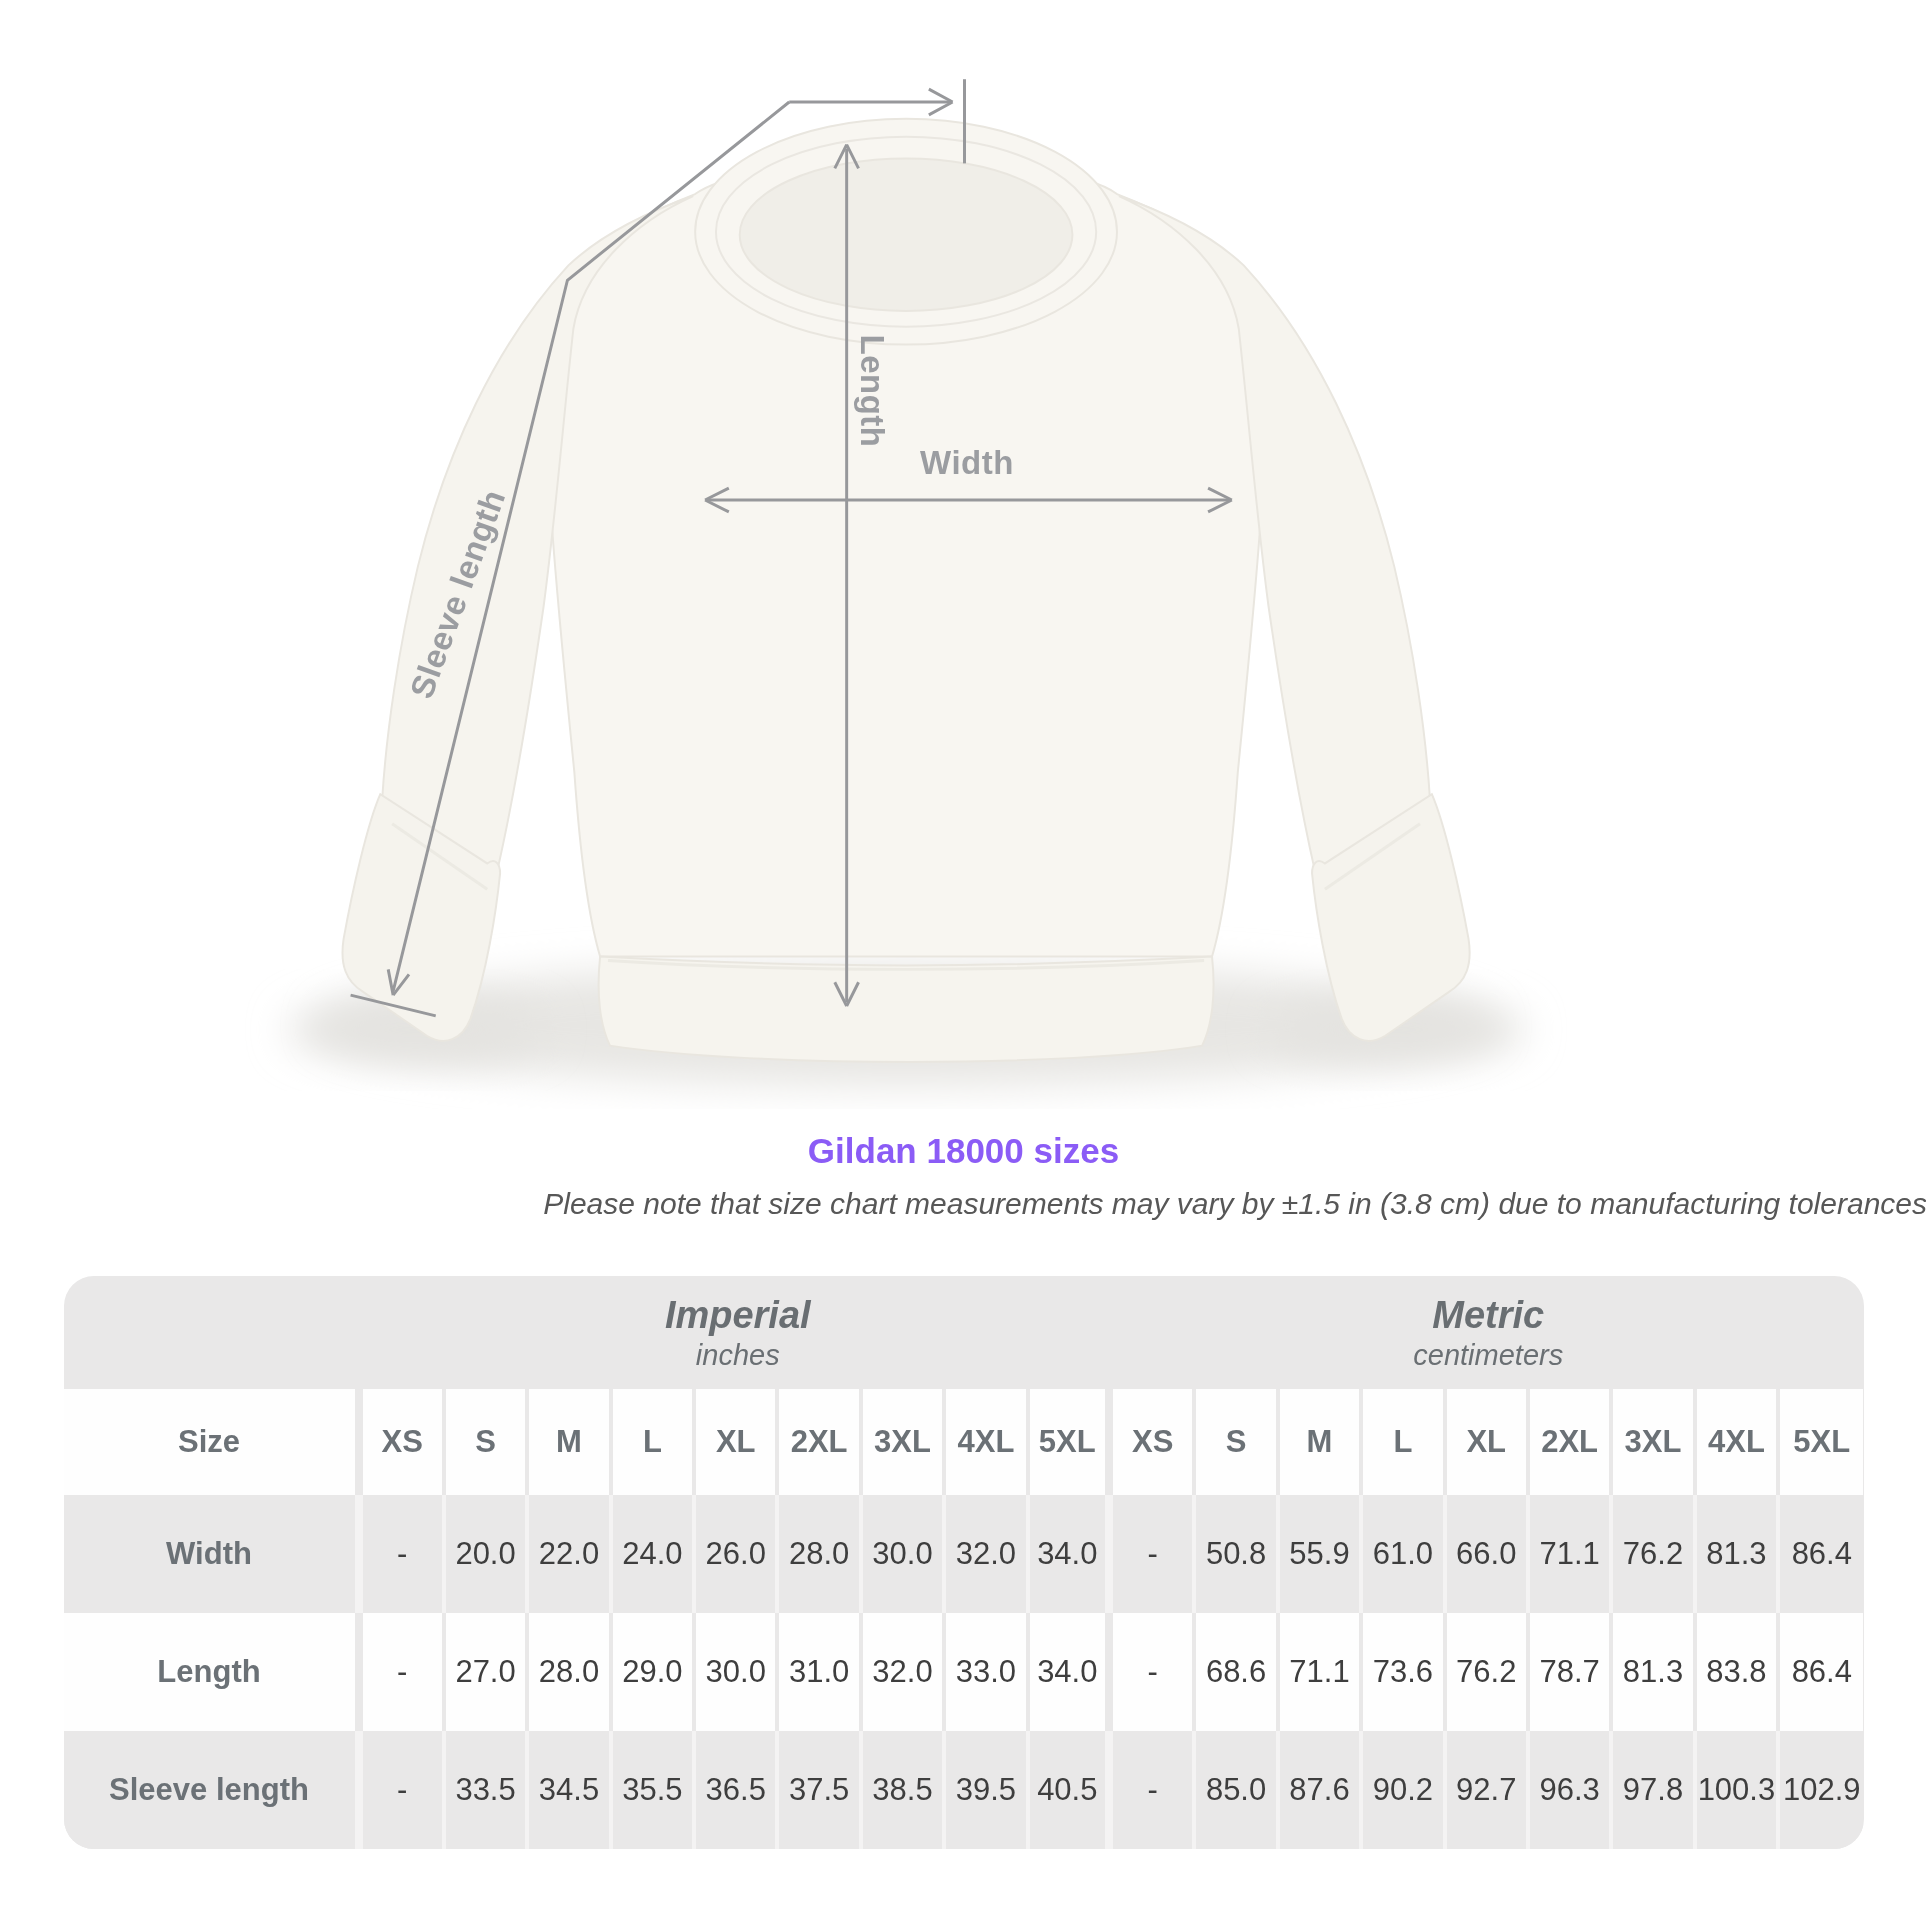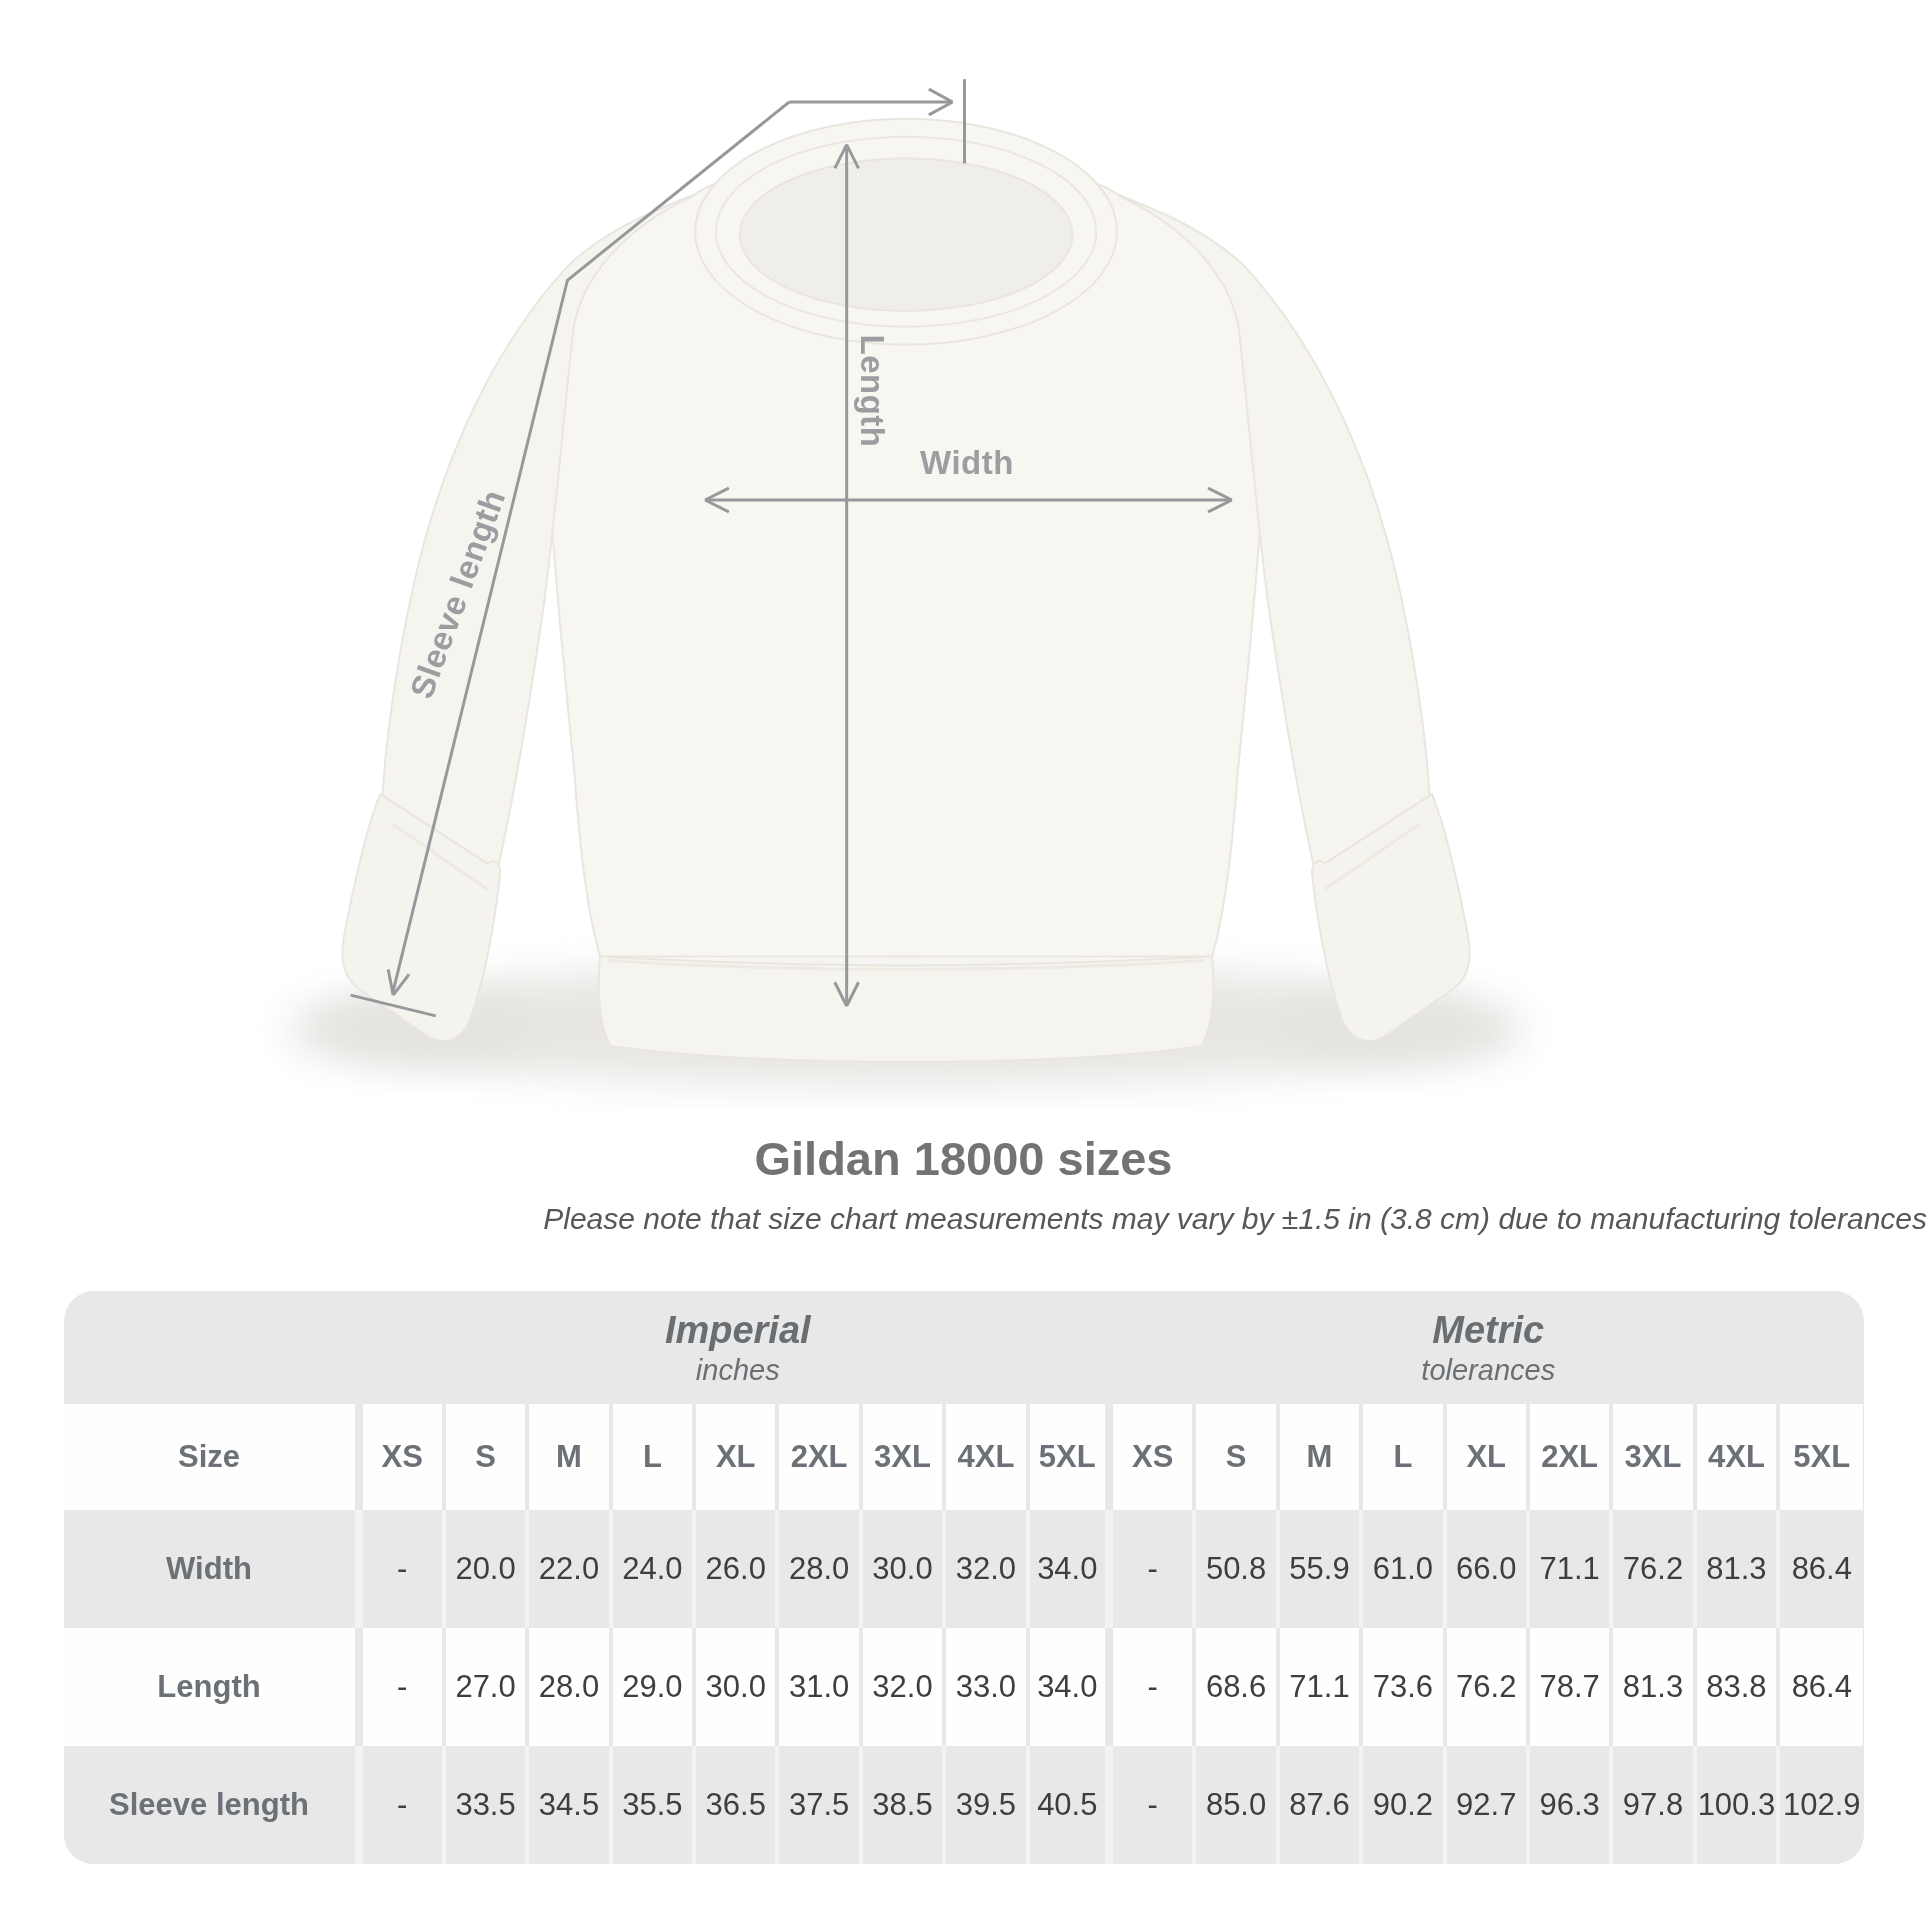--- a/index.html
+++ b/index.html
@@ -9,21 +9,21 @@
   
   .diagram-area { position:relative; width:1927px; height:1109px; }
   .diagram-area svg { position:absolute; left:0; top:0; }
   .measure-label { position:absolute; font-weight:bold; color:#9b9da1; font-size:33px; letter-spacing:0.5px; white-space:nowrap; }
   .label-width  { left:967px; top:463px; transform:translate(-50%,-50%); }
   .label-length { left:872px; top:391px; transform:translate(-50%,-50%) rotate(90deg); }
   .label-sleeve { left:458px; top:594px; transform:translate(-50%,-50%) rotate(-70deg); }
 
   
   .title-block { text-align:center; margin-top:22px; }
-  .page-title { font-size:47px; font-weight:bold; color:#737373; }
+  .page-title { font-size:35px; font-weight:bold; color:#8b5cf6; }
   .page-subtitle { margin-top:16px; font-size:30px; font-style:italic; color:#575757;text-align:right; }
 
   
   .size-card { width:1800px; margin:55px auto 0; background:#e9e8e8; border-radius:30px; overflow:hidden; }
   .trow { display:grid; grid-template-columns:299px repeat(18, 1fr); }
   .trow.group { height:113px; }
   .trow.sizes { height:106px; }
   .trow.data  { height:118px; }
 
   .gcell { grid-row:1; display:flex; flex-direction:column; align-items:center; justify-content:center; }
@@ -141,21 +141,21 @@
   </div>
 
   <div class="size-card">
     <div class="trow group">
       <div class="gcell imperial">
         <div class="gname">Imperial</div>
         <div class="gunit">inches</div>
       </div>
       <div class="gcell metric">
         <div class="gname">Metric</div>
-        <div class="gunit">tolerances</div>
+        <div class="gunit">centimeters</div>
       </div>
     </div>
     <div class="trow sizes">
         <div class="cell head">Size</div>
         <div class="cell head">XS</div>
         <div class="cell head">S</div>
         <div class="cell head">M</div>
         <div class="cell head">L</div>
         <div class="cell head">XL</div>
         <div class="cell head">2XL</div>

